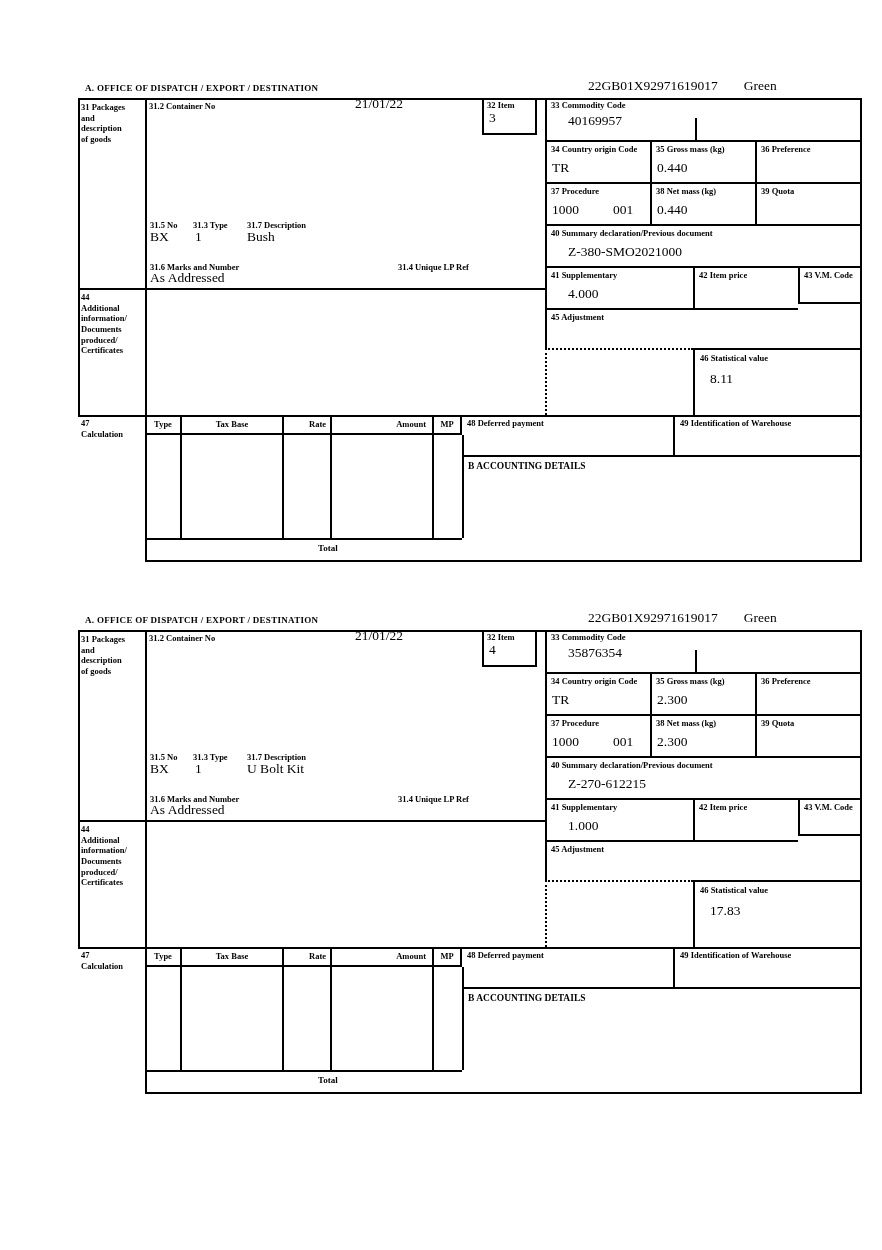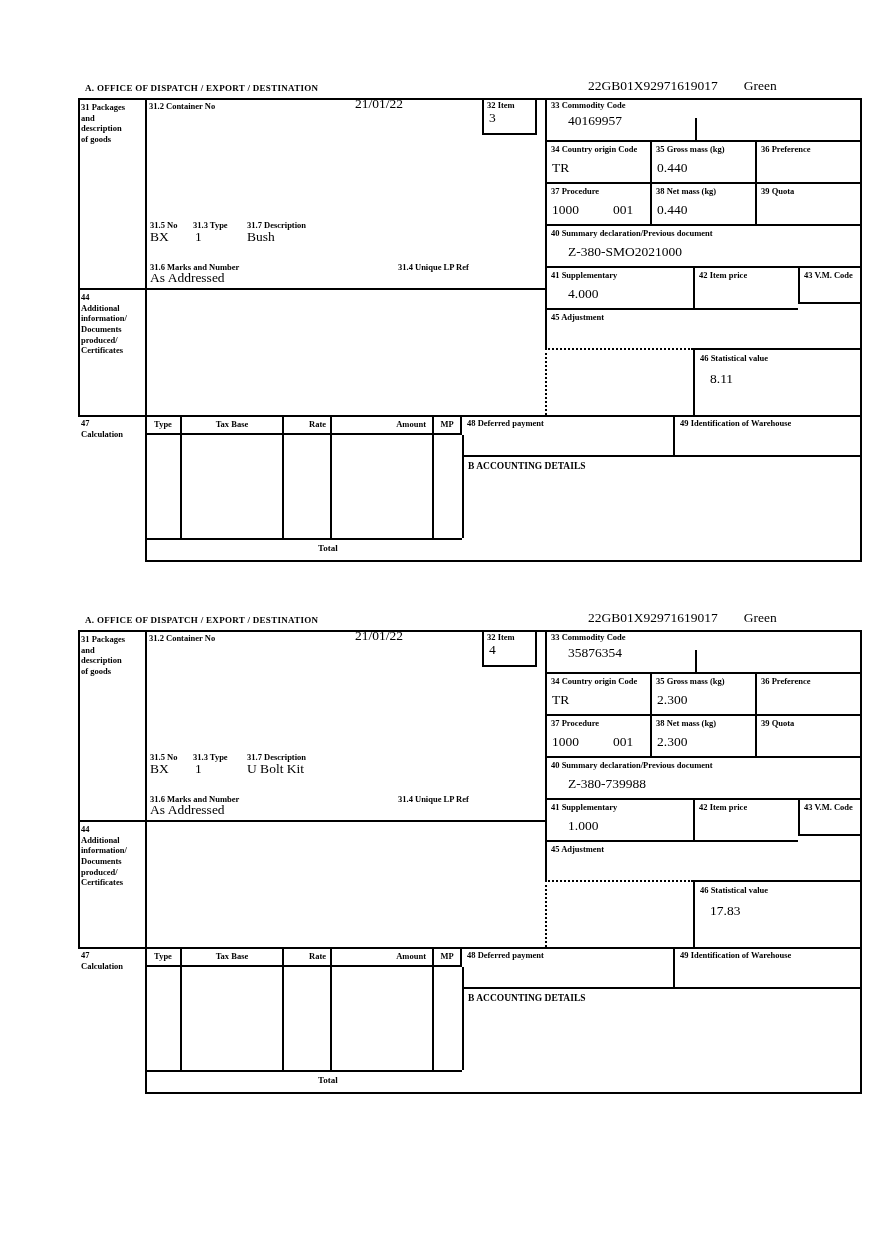--- a/index.html
+++ b/index.html
@@ -264,21 +264,21 @@
     </div>
     <div class="cell rc c38">
       <div class="lbl">38 Net mass (kg)</div>
       <div class="val">2.300</div>
     </div>
     <div class="cell rc c39">
       <div class="lbl">39 Quota</div>
     </div>
     <div class="cell rc c40">
       <div class="lbl">40 Summary declaration/Previous document</div>
-      <div class="val">Z-380-739988</div>
+      <div class="val">Z-270-612215</div>
     </div>
 
     <div class="cell lbl lbl31_5">31.5 No</div>
     <div class="cell lbl lbl31_3">31.3 Type</div>
     <div class="cell lbl lbl31_7">31.7 Description</div>
     <div class="cell val val-pkg-no">BX</div>
     <div class="cell val val-pkg-type">1</div>
     <div class="cell val val-pkg-desc">U Bolt Kit</div>
     <div class="cell lbl lbl31_6">31.6 Marks and Number</div>
     <div class="cell lbl lbl31_4">31.4 Unique LP Ref</div>

